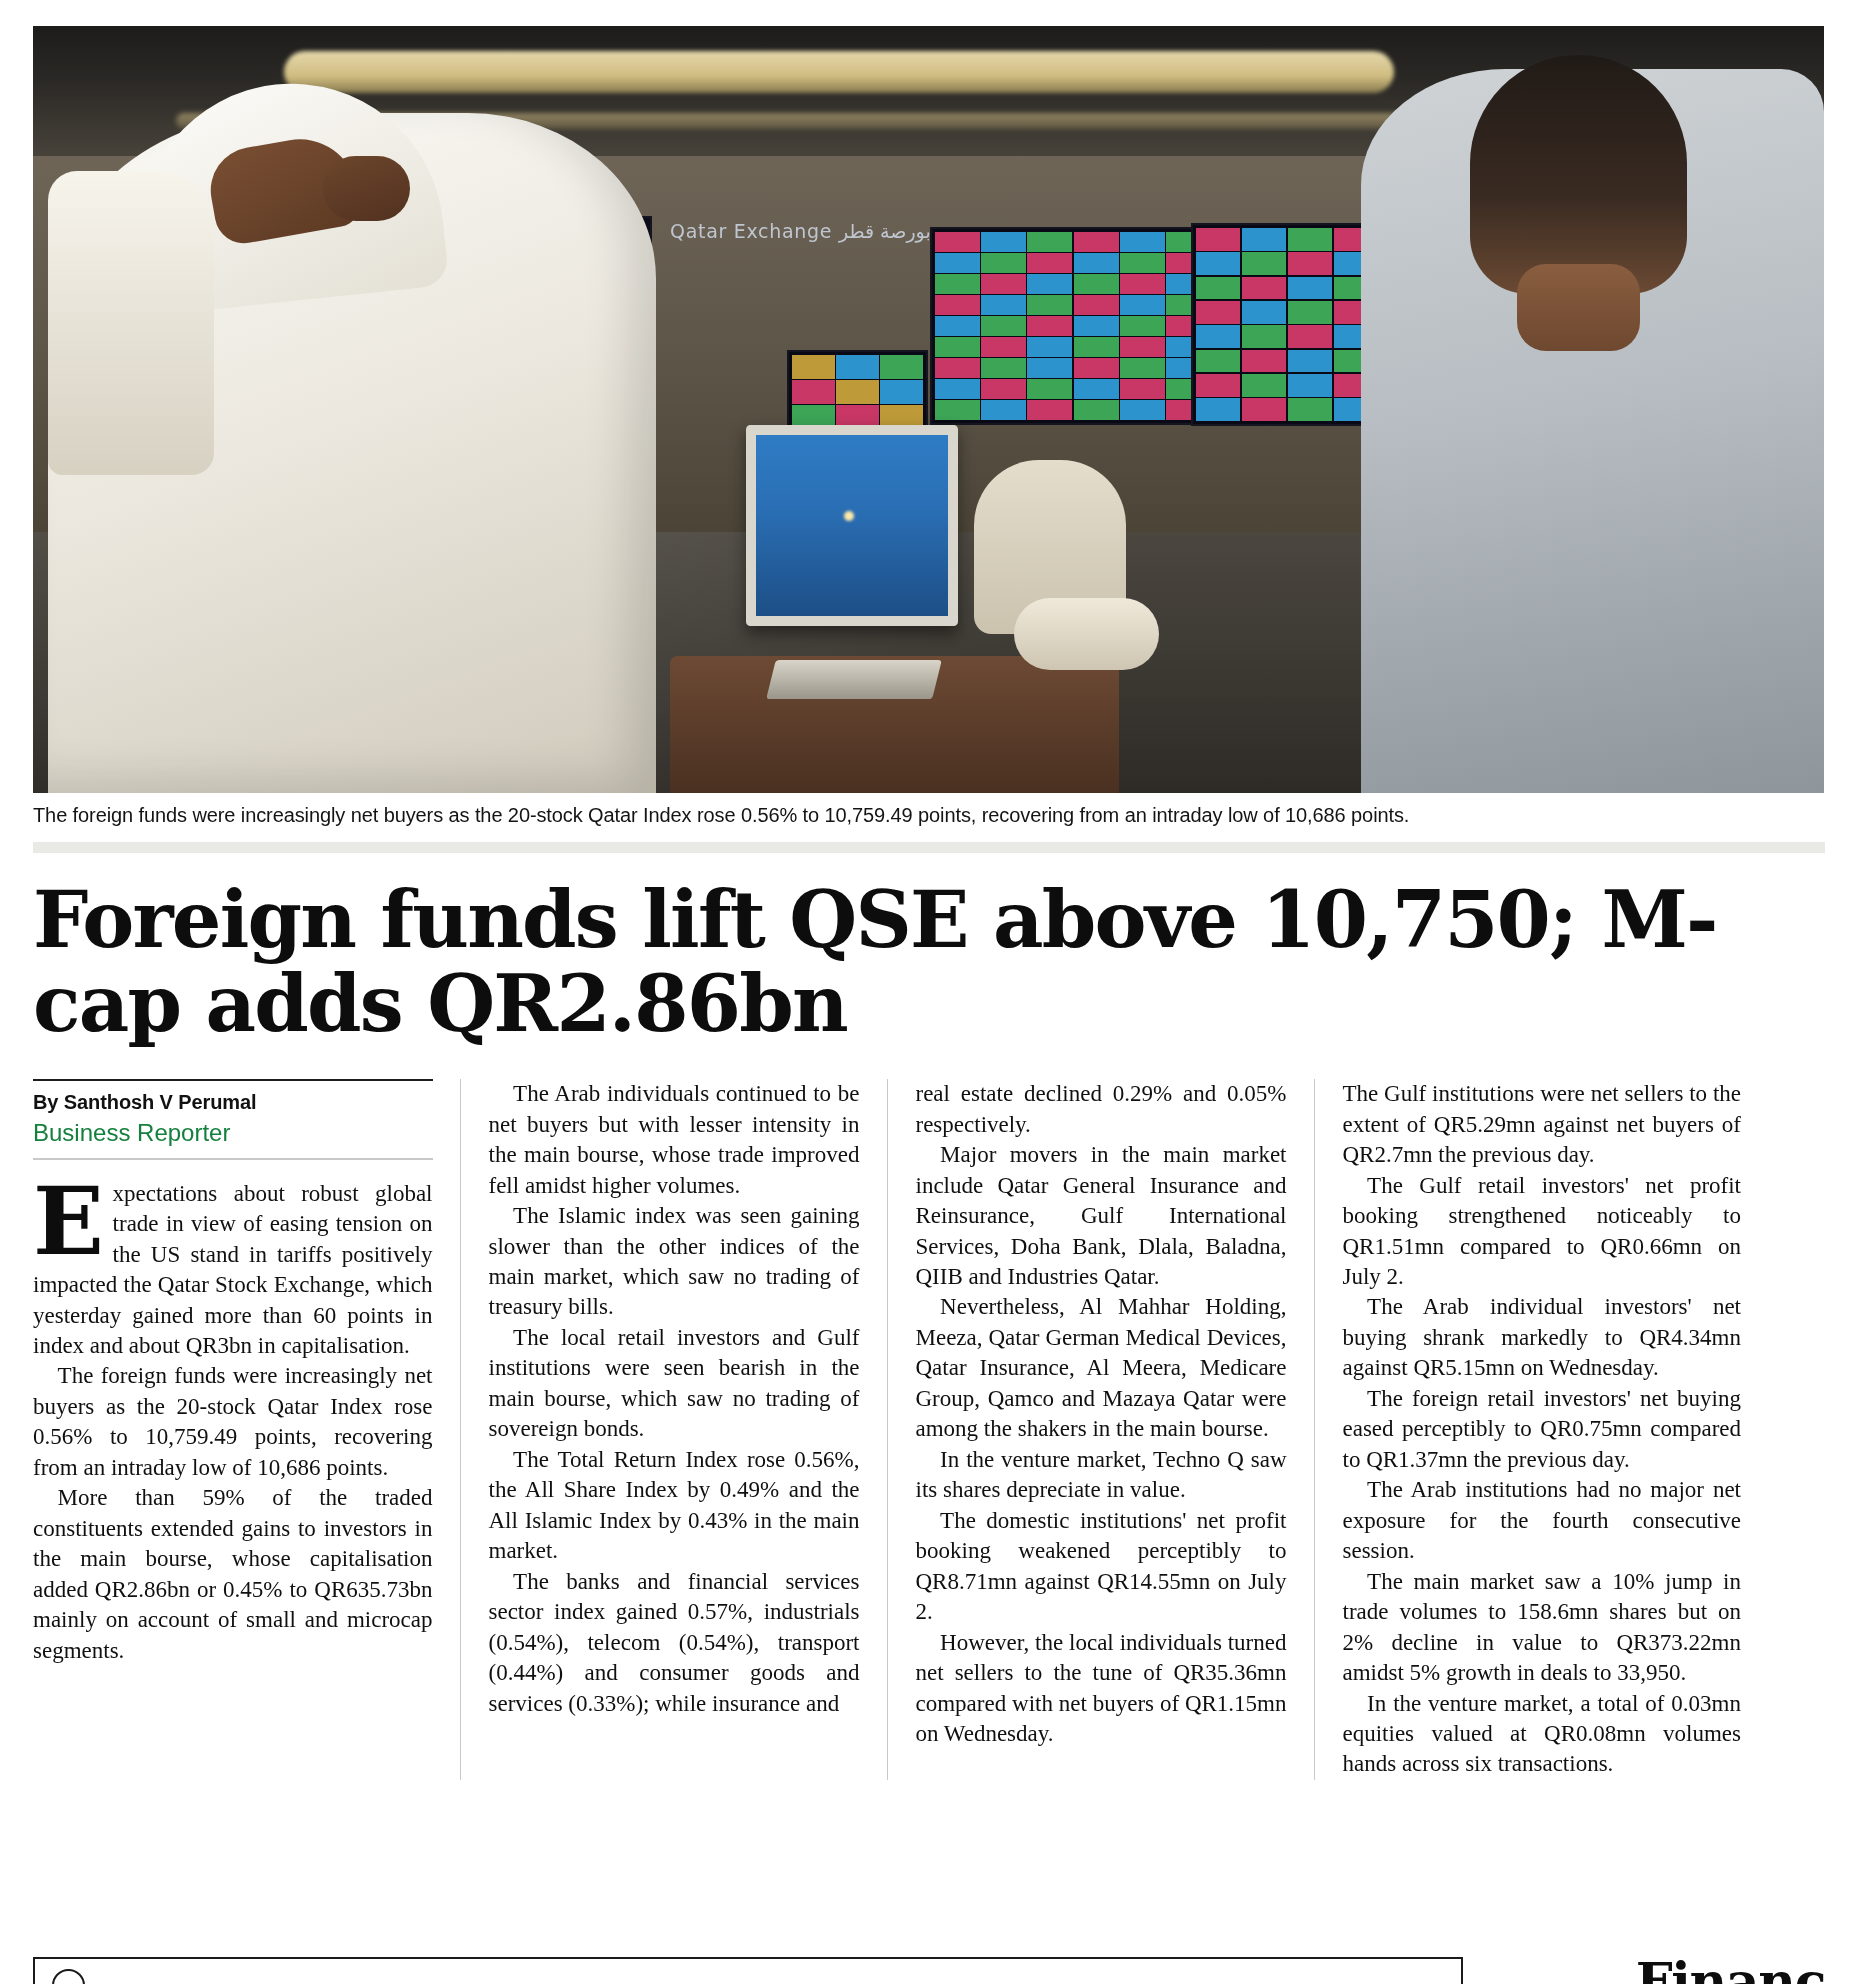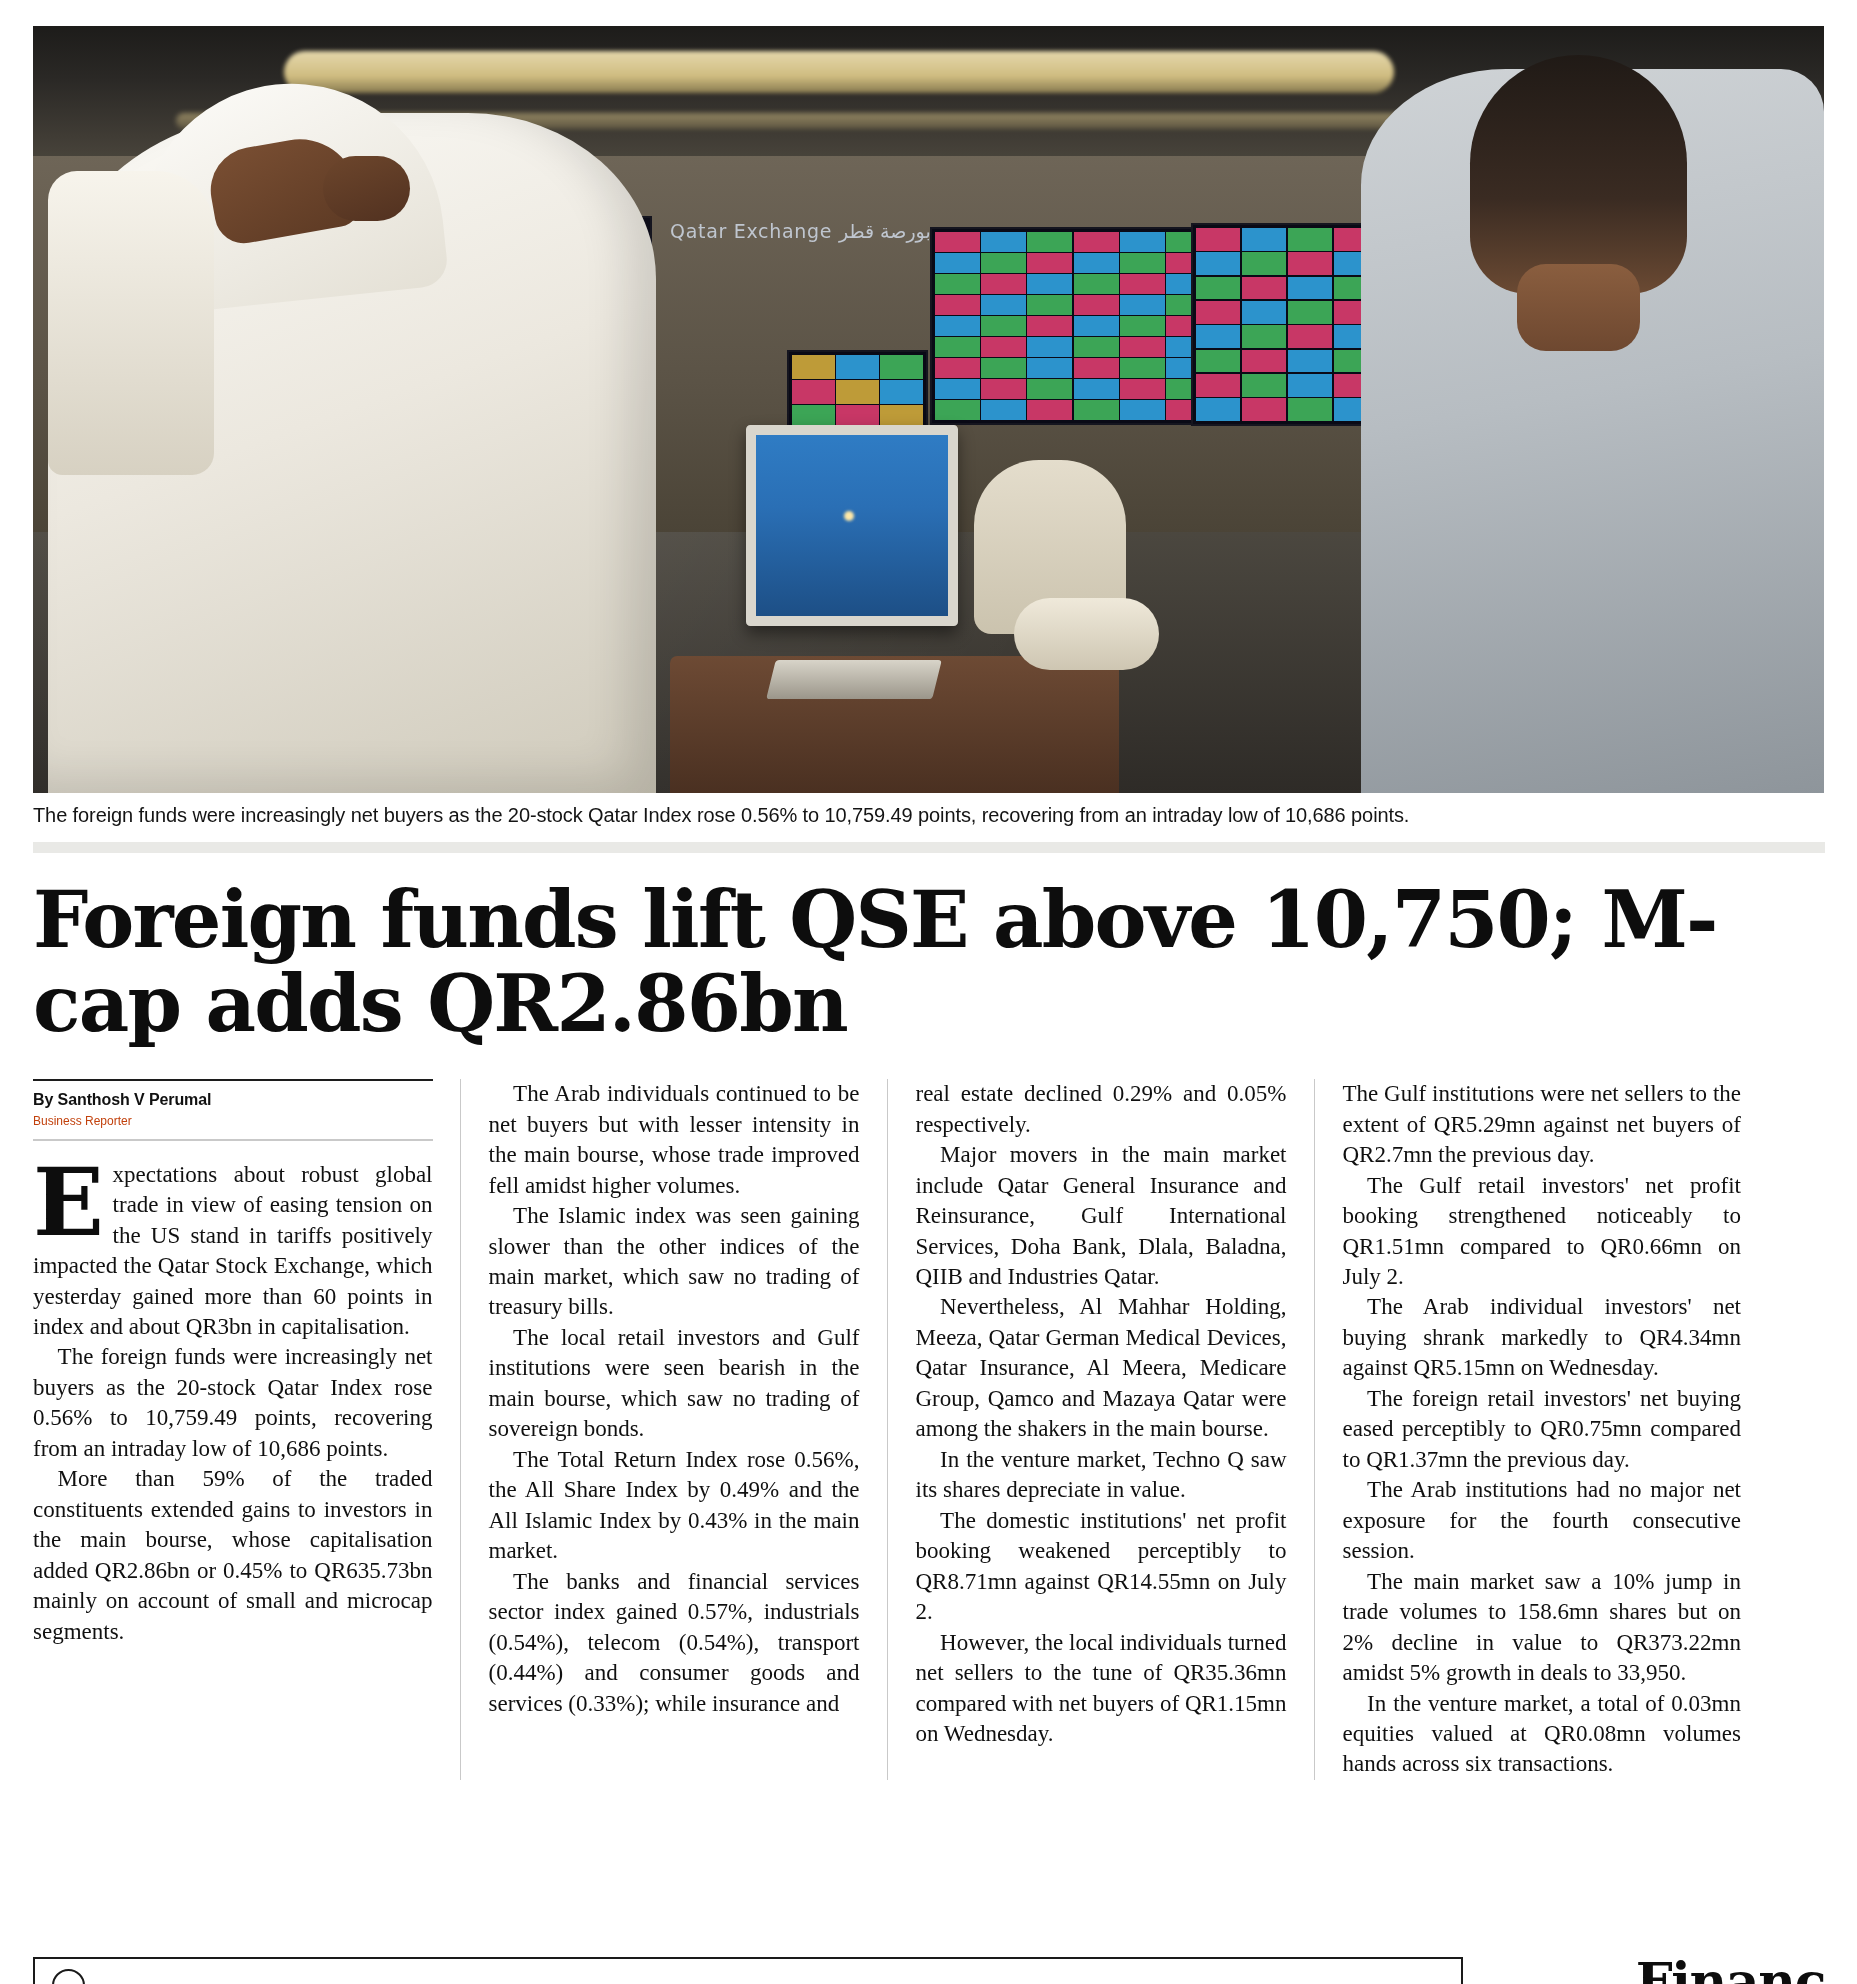--- a/index.html
+++ b/index.html
@@ -273,28 +273,28 @@
     border-left: 1.4px solid #c9c9c9;
   }
   .byline-rule-top {
     height: 2.2px;
     background: #1c1c1c;
     margin-bottom: 10px;
   }
   .byline {
     font-family: "Liberation Sans", sans-serif;
     font-weight: 700;
-    font-size: 16px;
+    font-size: 20px;
     color: #111;
     letter-spacing: -0.1px;
   }
   .byline-sub {
     font-family: "Liberation Sans", sans-serif;
-    font-size: 12px;
-    color: #c2410c;
+    font-size: 24px;
+    color: #15803d;
     margin-top: 4.3px;
   }
   .byline-rule-bottom {
     height: 1.4px;
     background: #c9c9c9;
     margin: 11.6px 0 19px 0;
   }
   p.body {
     font-family: "Liberation Serif", serif;
     font-size: 23px;

